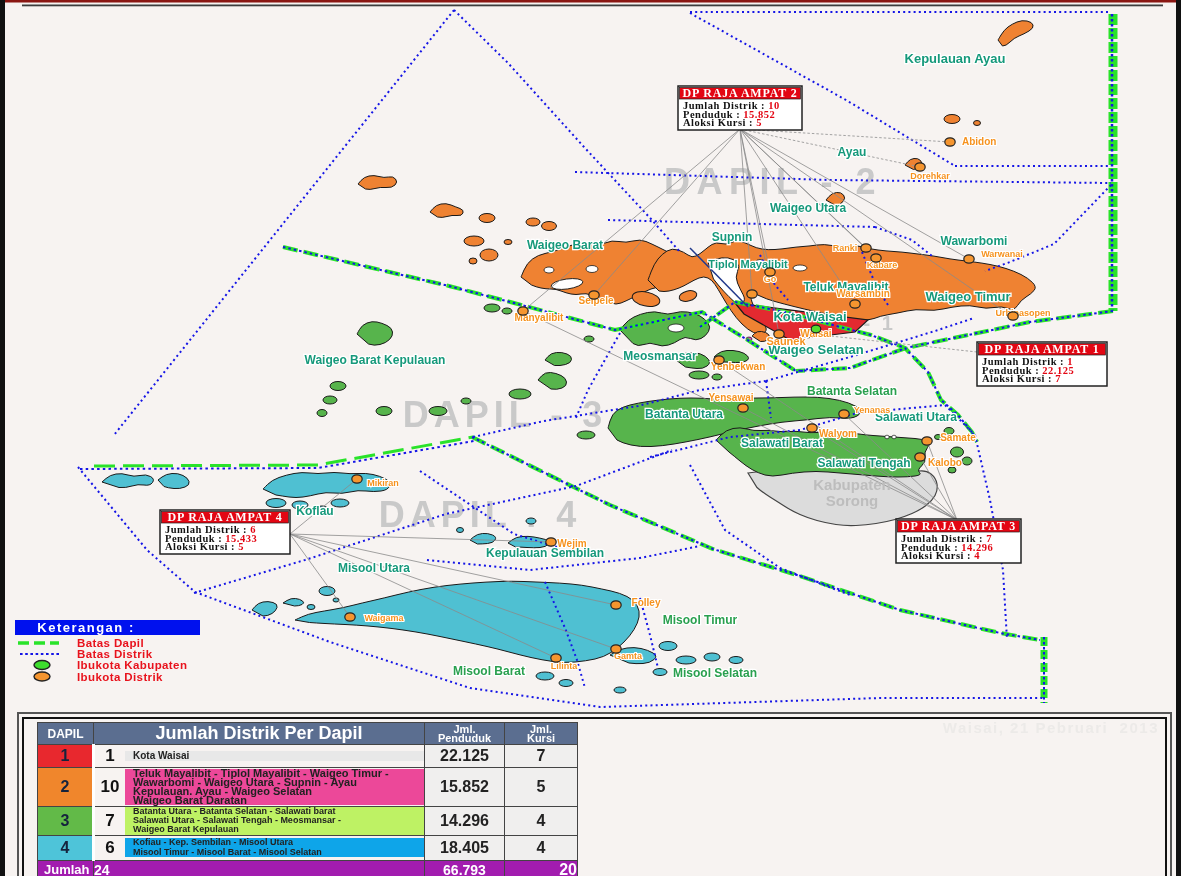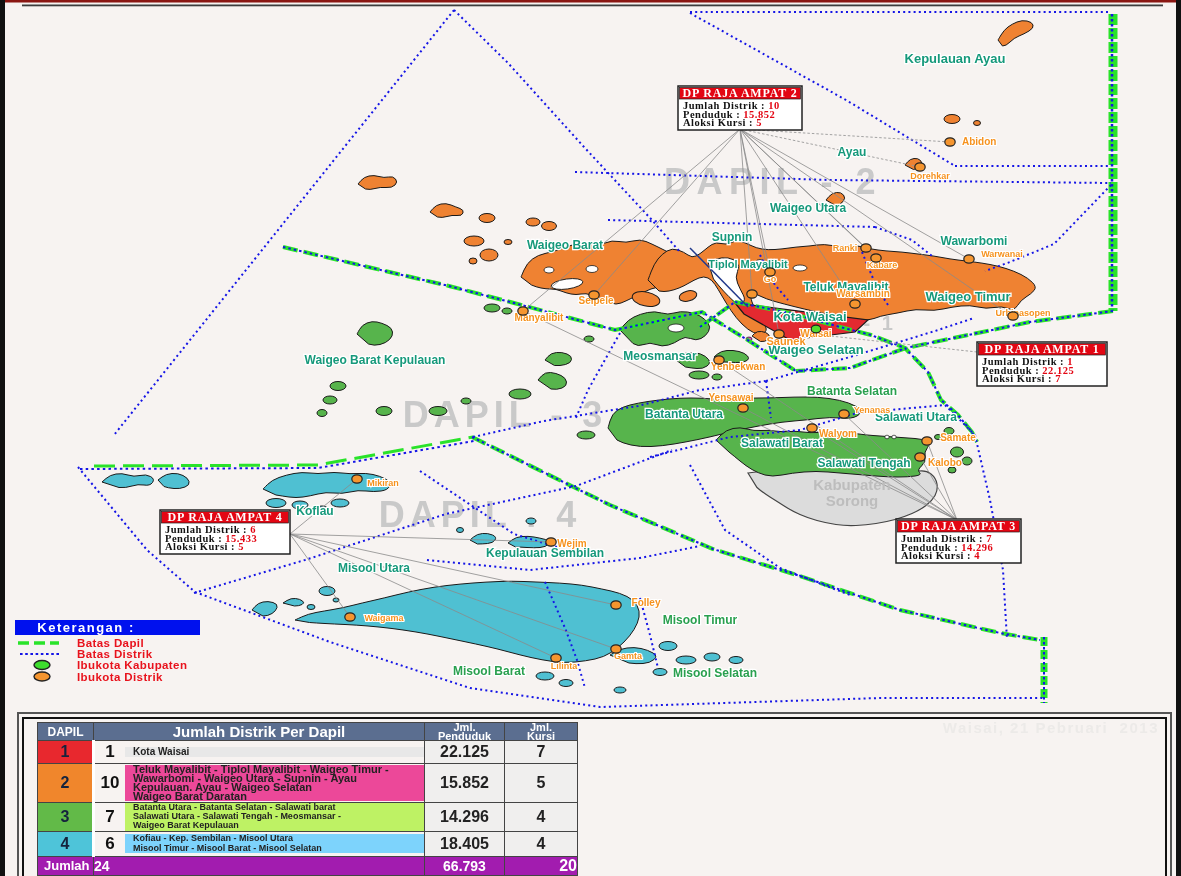--- a/index.html
+++ b/index.html
@@ -300,21 +300,21 @@
 <rect x="0" y="0" width="5" height="876" fill="#111"></rect>
 <rect x="1176" y="0" width="5" height="876" fill="#111"></rect>
 </svg>
 <div id="panel">
     <div class="inner"></div>
 <div id="date">Waisai, 21 Pebruari&nbsp; 2013</div>
 <table>
 <tbody>
         <tr class="hdr" style="height:17px">
 <th style="width:55px;font-size:12px">DAPIL</th>
-<th style="width:330px;font-size:15px">Jumlah Distrik Per Dapil</th>
+<th style="width:330px;font-size:18px">Jumlah Distrik Per Dapil</th>
 <th style="width:79px;font-size:11px;line-height:8.5px">Jml.<br>Penduduk</th>
 <th style="width:72px;font-size:11px;line-height:8.5px">Jml.<br>Kursi</th>
 </tr>
 <tr style="height:23px">
 <td class="dapil" style="background:#e8282e">1</td>
 <td class="desc">
             <div class="dwrap">
               <div class="dnum">1</div>
               <div class="dtxt" style="background:#e8e8e8;font-size:10px">Kota Waisai</div>
             </div>
@@ -342,21 +342,21 @@
             </div>
           </td>
 <td class="val">14.296</td>
 <td class="val">4</td>
         </tr>
 <tr style="height:25px">
 <td class="dapil" style="background:#4ec4d9">4</td>
 <td class="desc">
             <div class="dwrap">
               <div class="dnum">6</div>
-              <div class="dtxt" style="background:#7dd3fc;font-size:9px">Kofiau - Kep. Sembilan - Misool Utara<br>Misool Timur - Misool Barat - Misool Selatan</div>
+              <div class="dtxt" style="background:#0ea5e9;font-size:9px">Kofiau - Kep. Sembilan - Misool Utara<br>Misool Timur - Misool Barat - Misool Selatan</div>
             </div>
           </td>
 <td class="val">18.405</td>
 <td class="val">4</td>
         </tr>
 <tr style="height:15px;background:#a21caf;color:#fff;font-weight:bold">
 <td style="padding-left:6px;font-size:13px" colspan="1">Jumlah</td>
 <td style="text-align:left;font-size:14px">24</td>
 <td style="text-align:center;font-size:14px">66.793</td>
 <td style="text-align:right;font-size:16px">20</td>

